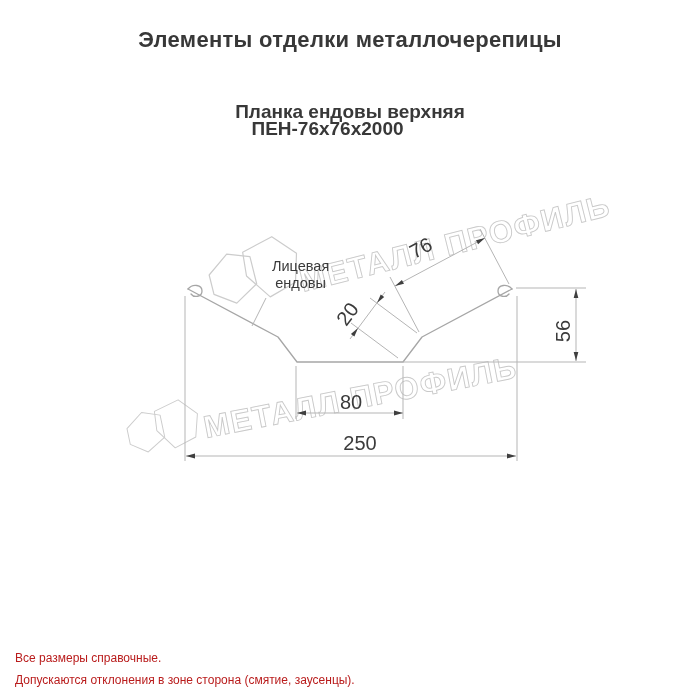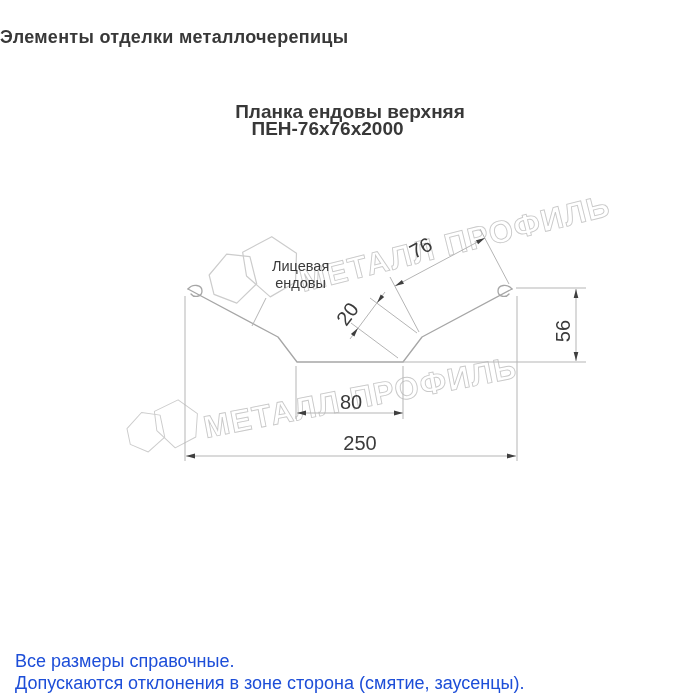--- a/index.html
+++ b/index.html
@@ -2,37 +2,37 @@
 <html><head>
 <meta charset="utf-8">
 <style>
   html,body{margin:0;padding:0;}
   body{
     width:700px;height:700px;background:#ffffff;position:relative;overflow:hidden;
     font-family:"Liberation Sans", sans-serif;color:#3a3a3a;
   }
   .abs{position:absolute;}
   .title{
-    top:27px;left:0;width:700px;text-align:left;
-    font-size:18px;font-weight:bold;letter-spacing:0.3px;color:#383838;
+    top:27px;left:0;width:700px;text-align:center;
+    font-size:22px;font-weight:bold;letter-spacing:0.3px;color:#383838;
   }
   .subtitle{
     top:89px;left:0;width:700px;text-align:center;
     font-size:19px;font-weight:bold;color:#383838;margin-top:12px;
   }
   .prodcode{
     top:118px;left:0;width:655px;text-align:center;
     font-size:19px;font-weight:bold;color:#383838;
   }
   .face-label{
     top:258px;left:272px;font-size:14.5px;line-height:17px;color:#3a3a3a;text-align:center;
   }
   .face-label span{display:block;}
   .footer{
-    left:15px;font-size:18px;color:#1d4ed8;
+    left:15px;font-size:12px;color:#b91c1c;
   }
   .footer.l1{top:651px;}
   .footer.l2{top:673px;}
   svg.drawing{position:absolute;top:0;left:0;}
   .profile{stroke:#a6a6a6;stroke-width:1.3;fill:none;stroke-linejoin:round;stroke-linecap:round;}
   .dimline{stroke:#b5b5b5;stroke-width:1;fill:none;}
   .arrowhead{fill:#3f3f3f;stroke:none;}
   .dimtext{fill:#3b3b3b;font-size:20px;font-family:"Liberation Sans",sans-serif;}
   .wm-text{fill:none;stroke:#c9c9c9;stroke-width:0.9;font-size:31px;font-weight:bold;
            letter-spacing:1.5px;font-family:"Liberation Sans",sans-serif;}

